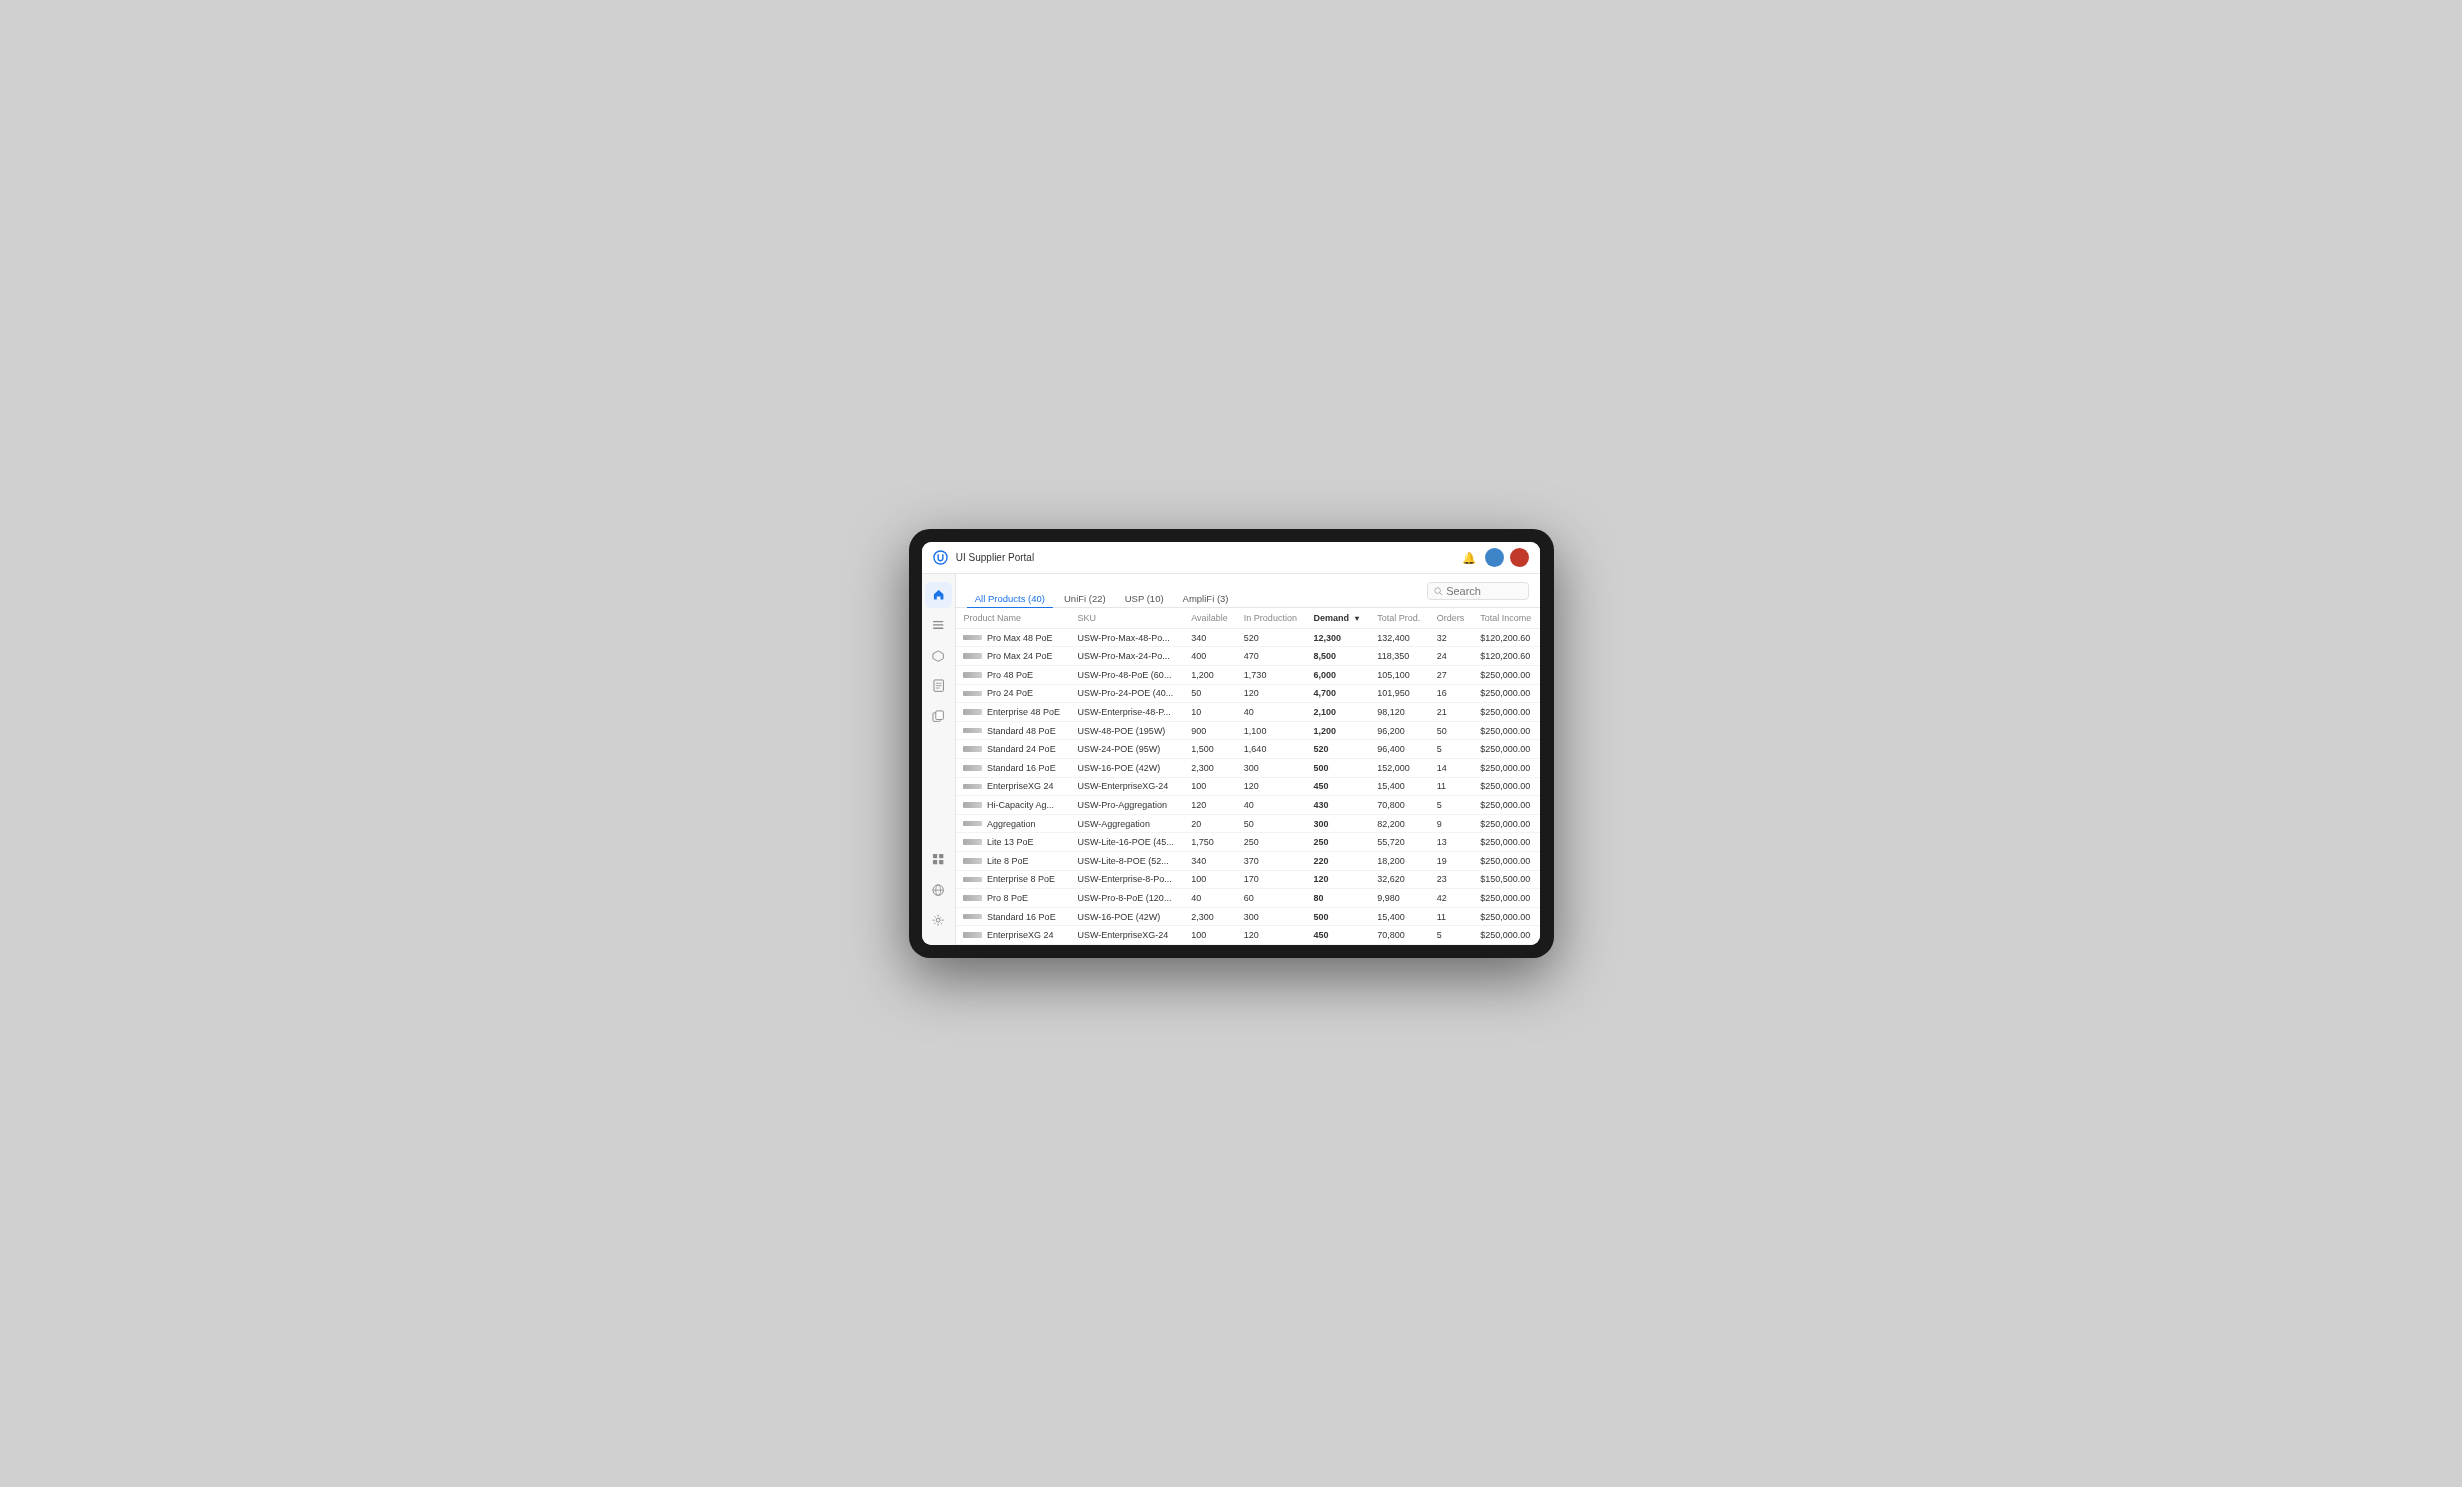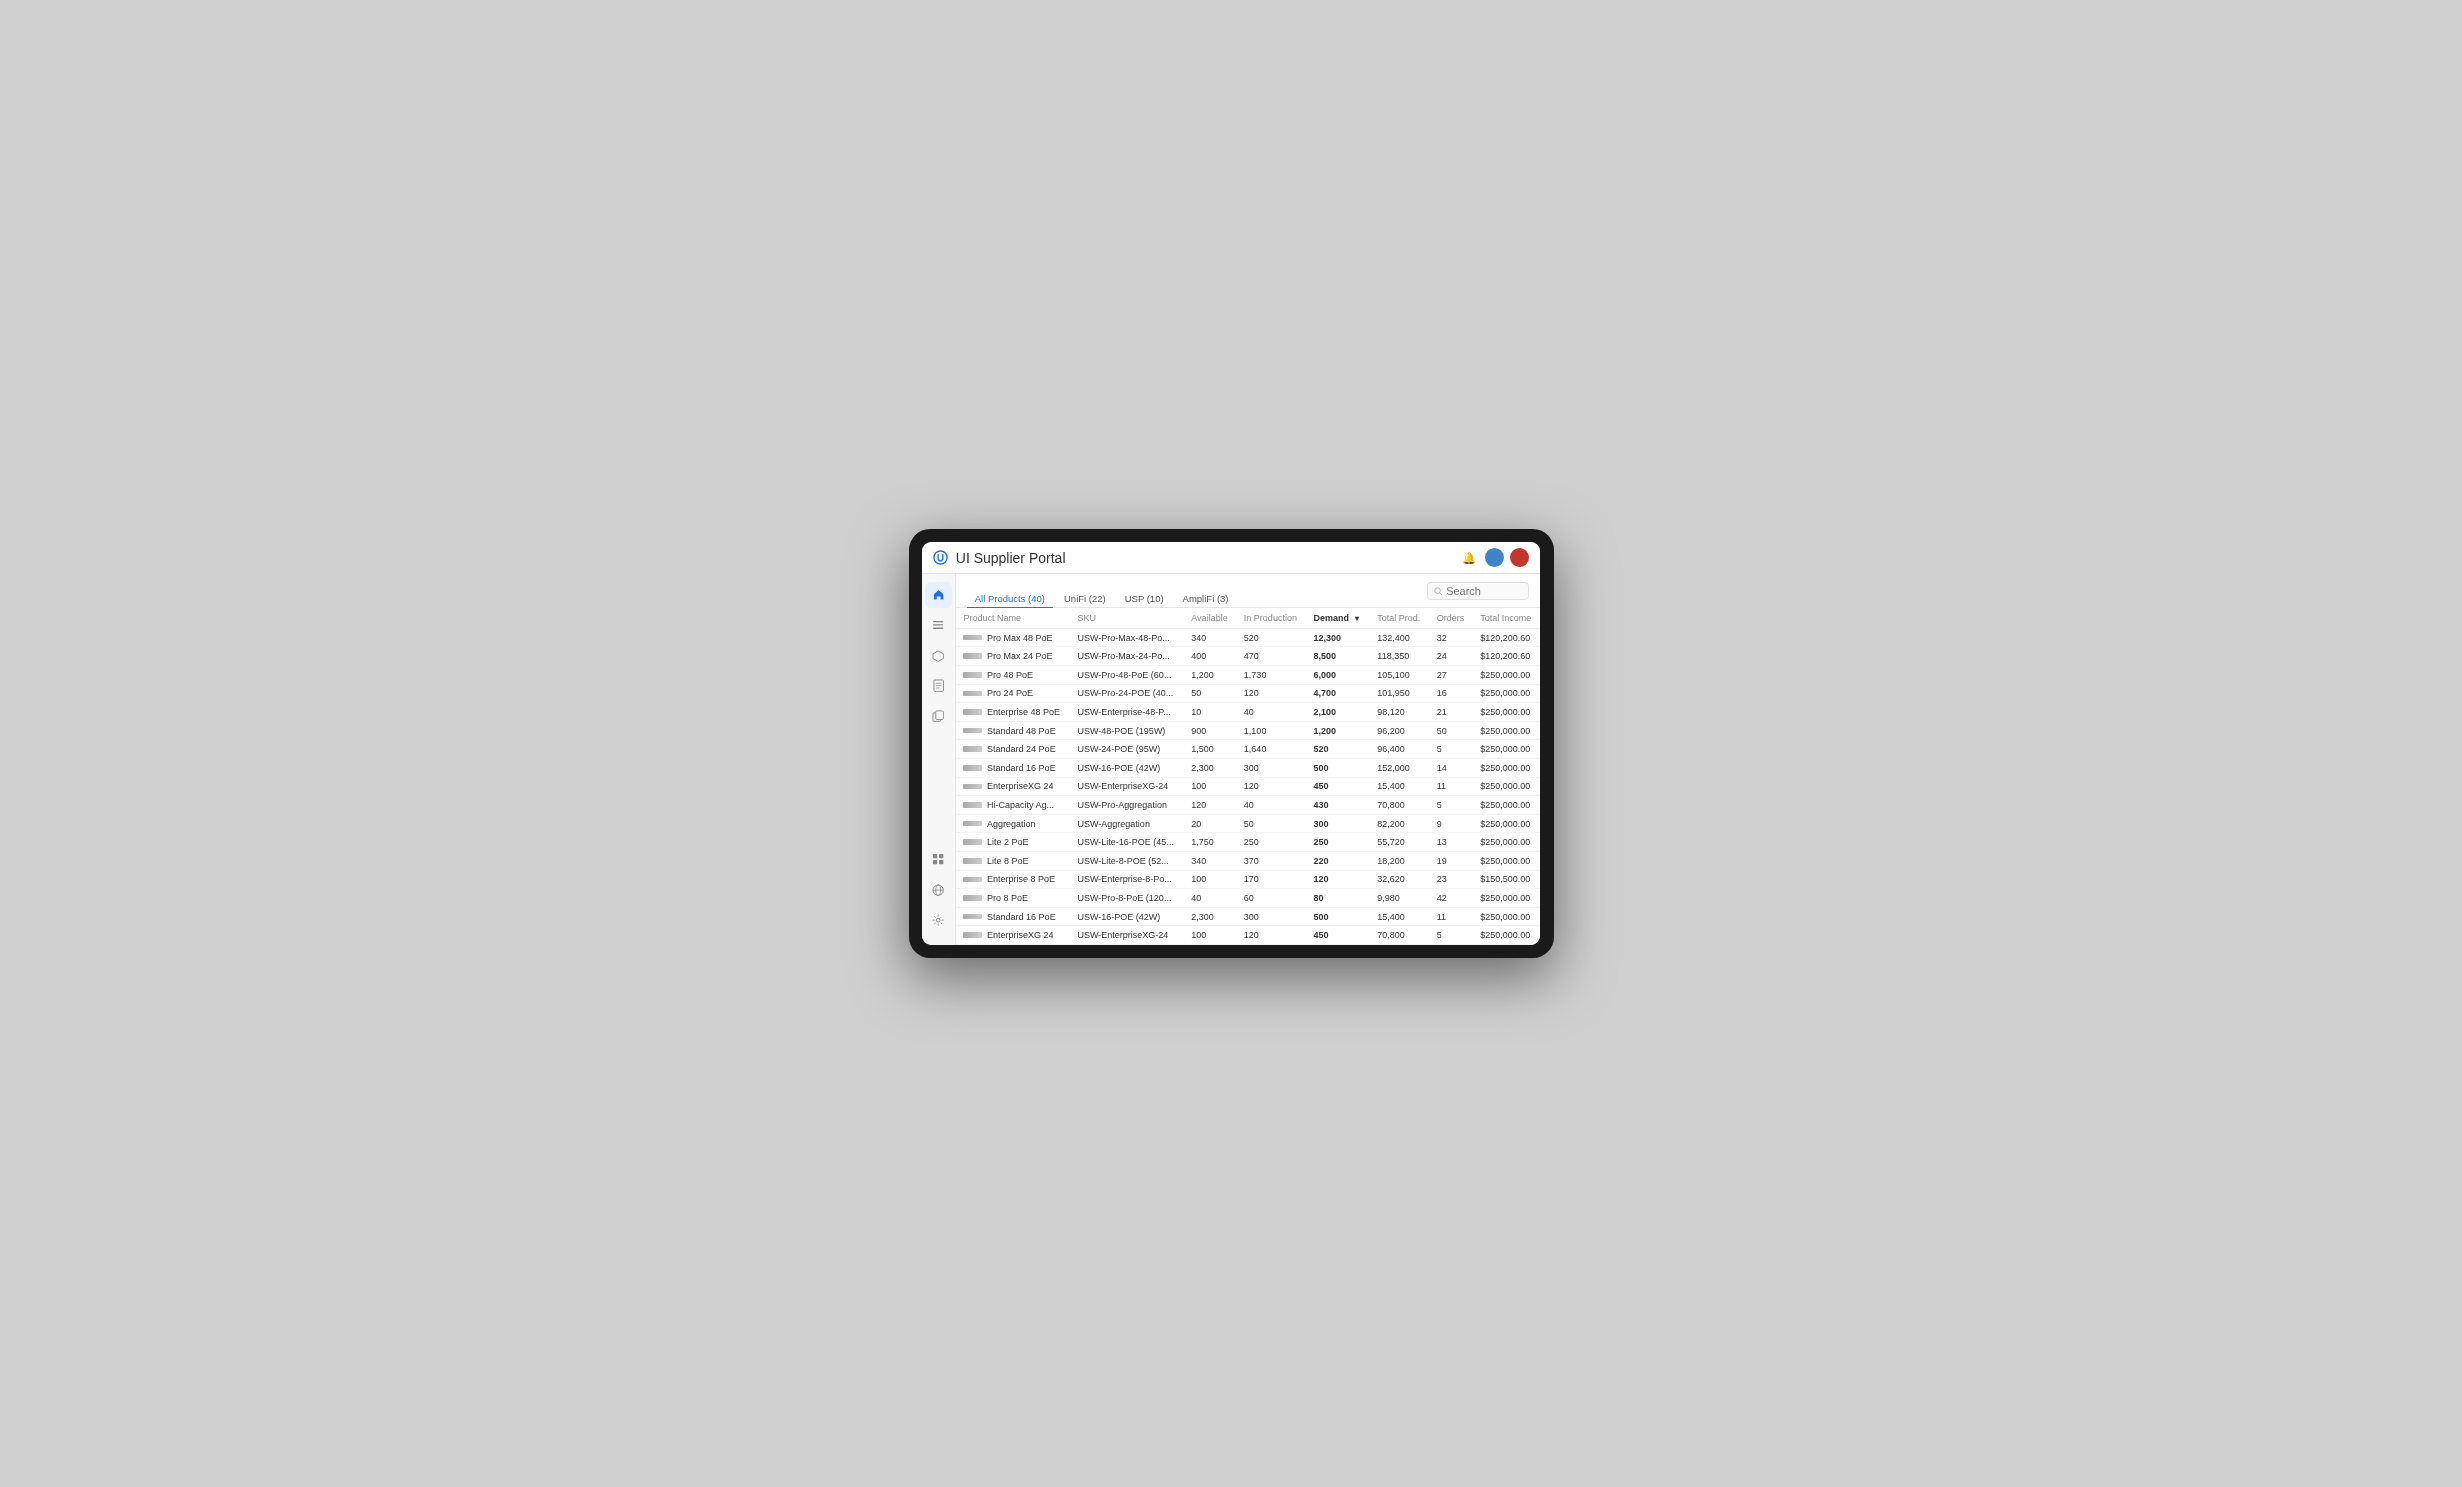--- a/index.html
+++ b/index.html
@@ -33,21 +33,21 @@
       align-items: center;
       padding: 0 11.4px;
       height: 32px;
     }
     .top-bar-logo {
       width: 15px;
       height: 15px;
       margin-right: 7.6px;
     }
     .top-bar-title {
-      font-size: 14px;
+      font-size: 10px;
       color: #333;
       font-weight: 500;
     }
     .top-bar-actions {
       margin-left: auto;
       display: flex;
       align-items: center;
       gap: 5.7px;
     }
     .top-bar-icon-btn {
@@ -493,21 +493,21 @@
     <td>50</td>
     <td><strong>300</strong></td>
     <td>82,200</td>
     <td>9</td>
     <td>$250,000.00</td>
   </tr>
                 <tr>
     <td>
       <div class="product-cell">
         <div class="product-icon switch-icon"></div>
-        <span>Lite 2 PoE</span>
+        <span>Lite 13 PoE</span>
       </div>
     </td>
     <td>USW-Lite-16-POE (45...</td>
     <td>1,750</td>
     <td>250</td>
     <td><strong>250</strong></td>
     <td>55,720</td>
     <td>13</td>
     <td>$250,000.00</td>
   </tr>

